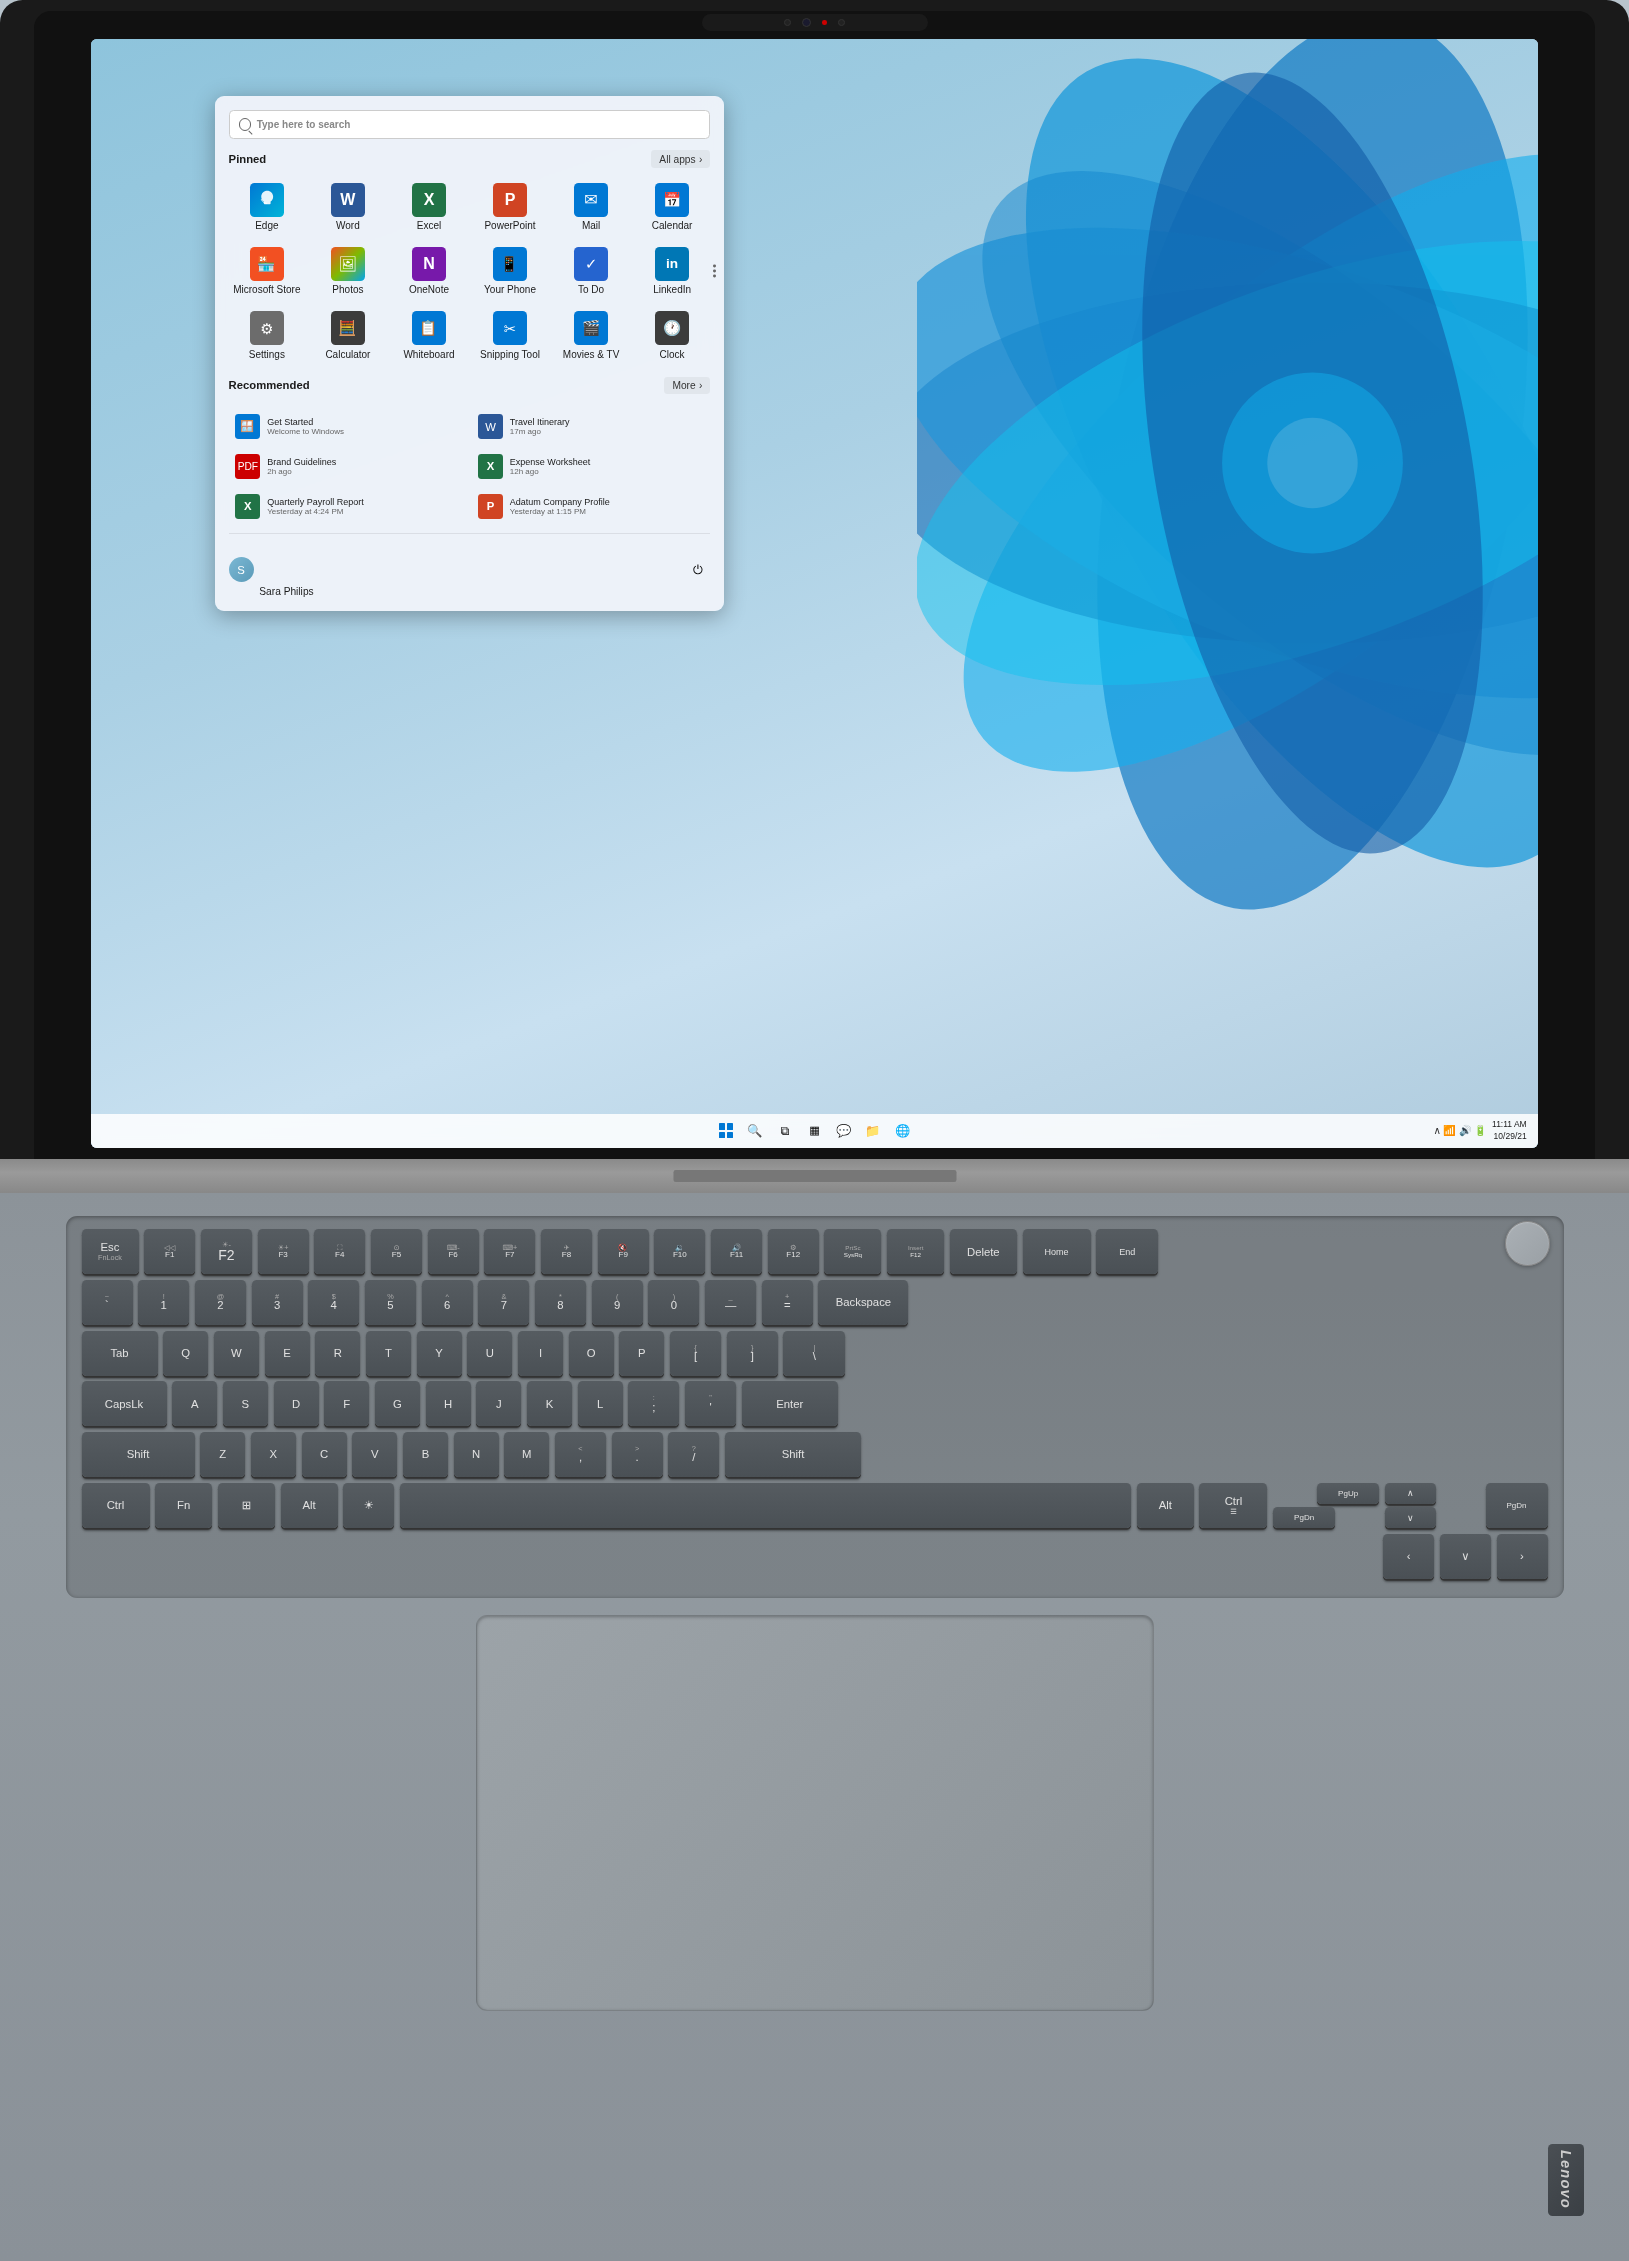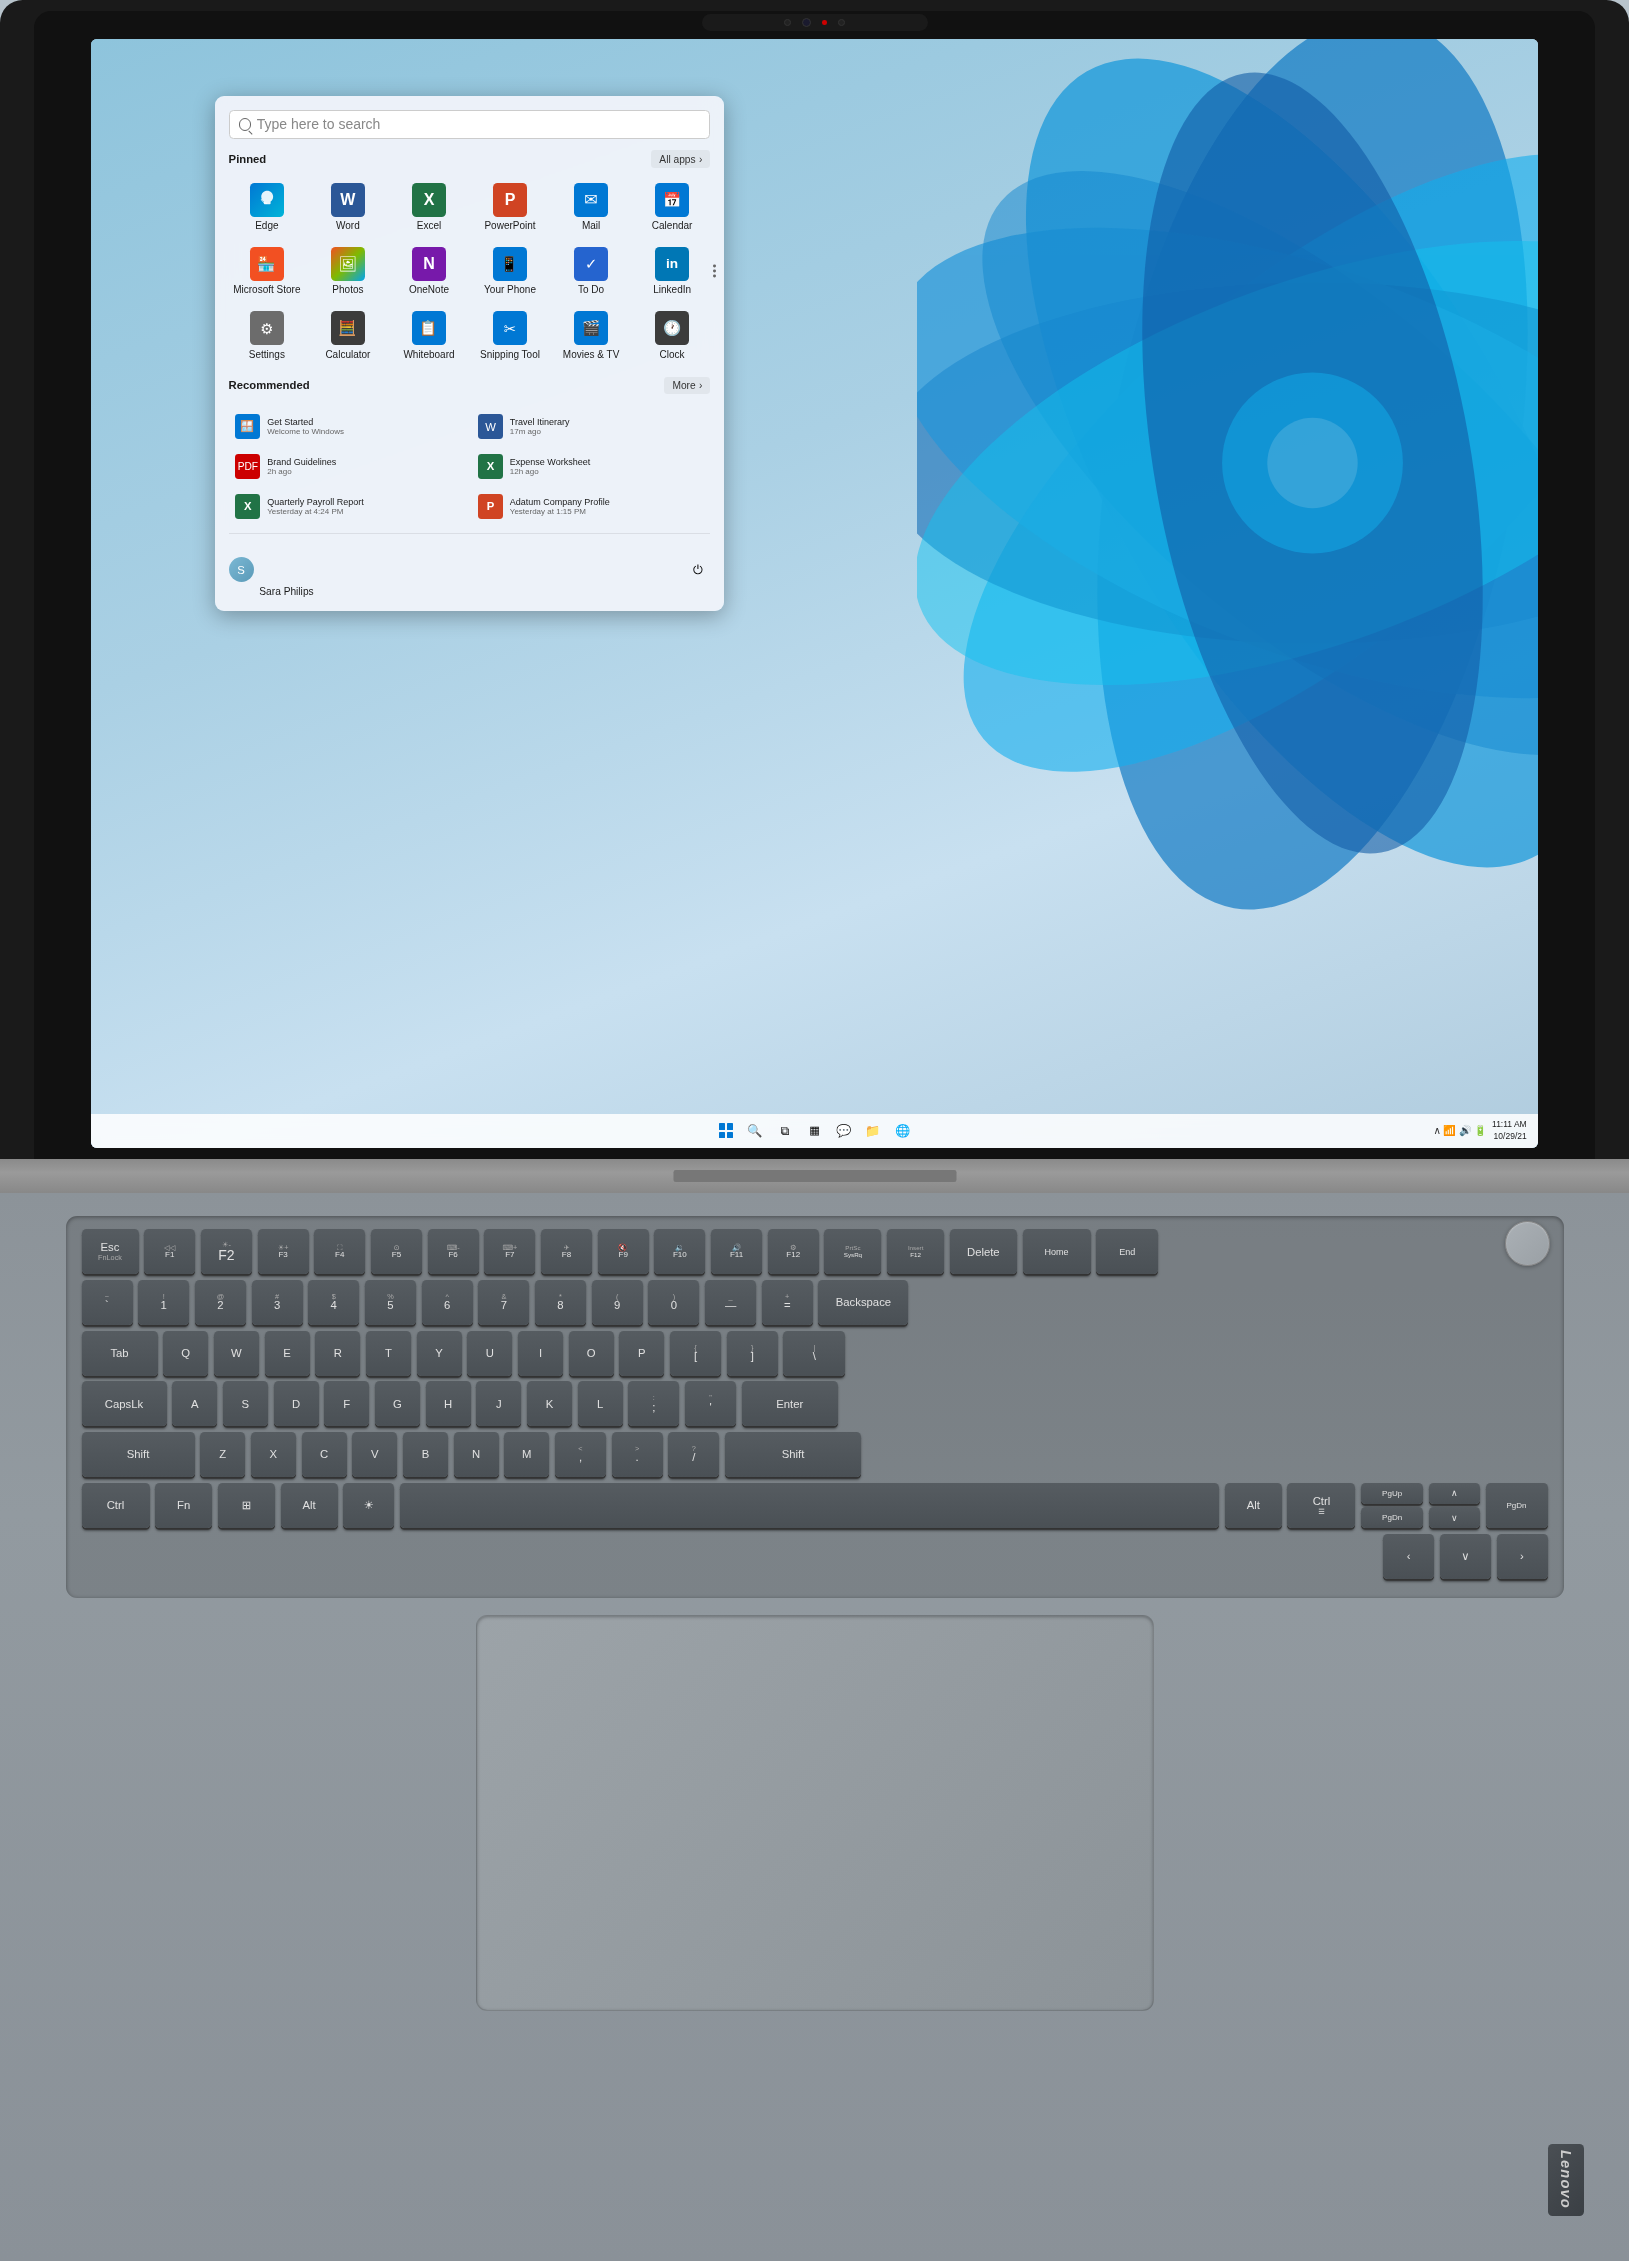--- a/index.html
+++ b/index.html
@@ -458,21 +458,21 @@
     .key-win { width: 57px; }
     .key-alt { width: 57px; }
     .key-space { flex: 1; }
     .key-altgr { width: 57px; }
     .key-ctrlr { width: 68px; }
     .key-prtsc { font-size: 7.3px; width: 57px; }
     .key-ins { font-size: 7.3px; width: 57px; }
     .key-del { width: 67px; }
     .key-home { font-size: 9px; width: 68px; }
     .key-end { font-size: 9px; width: 62px; }
-    .key-pgup { font-size: 8px; width: 62px; }
+    .key-pgup { font-size: 8px; width: 62px; margin-left: 44px; }
     .key-pgdn { font-size: 8px; width: 62px; }
     .key-num { width: 45px; }
 
     .key-backslash { width: 62px; }
     .key-bracket { width: 51px; }
 
     
     .touchpad-area {
       width: 678px;
       height: 396px;
@@ -571,21 +571,21 @@
 
             <circle cx="350" cy="475" r="80" fill="#00b8f8" opacity="0.4"></circle>
             <circle cx="350" cy="475" r="40" fill="#ffffff" opacity="0.15"></circle>
           </svg>
         </div>
 
         <div class="start-menu">
 
           <div class="search-bar">
             <div class="search-icon-sm"></div>
-            <span style="color:#888;font-size:14px;">Type here to search</span>
+            <span style="color:#888;font-size:10px;font-weight:bold;">Type here to search</span>
           </div>
 
           <div class="pinned-section-header">
             <span class="pinned-title">Pinned</span>
             <div class="all-apps-btn">
               <span>All apps</span>
               <span>›</span>
             </div>
           </div>
 

